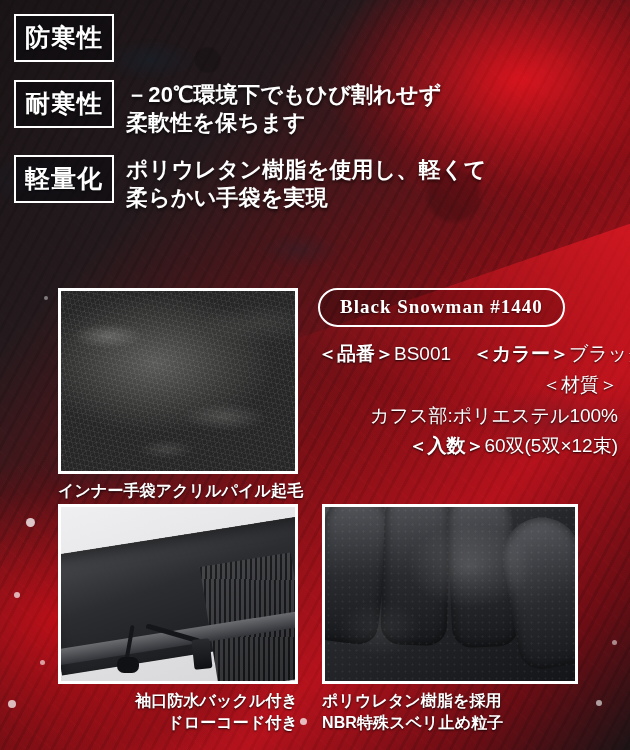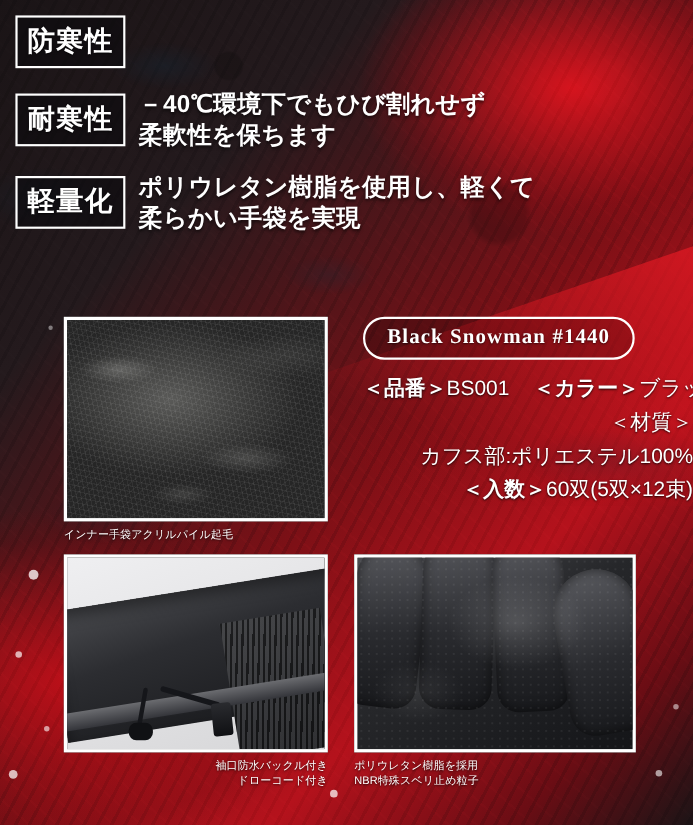--- a/index.html
+++ b/index.html
@@ -53,21 +53,21 @@
   .speck {
     position: absolute; border-radius: 50%; background: rgba(255,255,255,0.85);
     pointer-events: none;
   }
 
   
   .features {
     position: absolute; left: 0; top: 0; width: 630px;
     padding: 14px 12px 0 14px;
   }
-  .frow { display: flex; align-items: center; margin-bottom: 18px; }
+  .frow { display: flex; align-items: flex-start; margin-bottom: 18px; }
   .fbadge {
     flex: 0 0 auto;
     background: rgba(10,10,12,0.55);
     border: 2px solid #fff;
     color: #fff;
     font-weight: bold;
     font-size: 25px;
     line-height: 1;
     letter-spacing: 1px;
     padding: 9px 9px 10px 9px;
@@ -87,21 +87,21 @@
 
   
   .card { position: absolute; }
   .photo {
     border: 3px solid #fff;
     overflow: hidden;
     position: relative;
     background: #2a2a2a;
   }
   .cap {
-    color: #fff; font-size: 10px; line-height: 1.35; font-weight: normal;
+    color: #fff; font-size: 16px; line-height: 1.35; font-weight: bold;
     margin-top: 6px; text-shadow: 0 1px 2px rgba(0,0,0,0.8);
     letter-spacing: 0.1px;
   }
 
   
   #photo1 { left: 58px; top: 288px; width: 240px; height: 186px; }
   .pile {
     position: absolute; inset: 0;
     background:
       repeating-linear-gradient(78deg, rgba(255,255,255,0.055) 0 1px, rgba(0,0,0,0) 1px 4px),
@@ -172,21 +172,21 @@
     background-size: 7px 7px;
     opacity: 0.6;
   }
   .glove .shine {
     position: absolute; inset: 0;
     background: radial-gradient(ellipse 90px 60px at 58% 34%, rgba(255,255,255,0.16), transparent 70%),
                 radial-gradient(ellipse 60px 40px at 22% 70%, rgba(255,255,255,0.08), transparent 70%);
   }
 
   
-  .spec { position: absolute; left: 330px; top: 288px; width: 300px; color: #fff; }
+  .spec { position: absolute; left: 318px; top: 288px; width: 300px; color: #fff; }
   .pill {
     display: inline-block;
     border: 2px solid #fff;
     border-radius: 22px;
     padding: 6px 20px 7px 20px;
     font-size: 19px;
     font-weight: bold;
     letter-spacing: 1px;
     margin-bottom: 12px;
     background: rgba(0,0,0,0.18);
@@ -219,21 +219,21 @@
   <div class="speck" style="left:596px;top:700px;width:6px;height:6px;opacity:.7"></div>
   <div class="speck" style="left:612px;top:640px;width:5px;height:5px;opacity:.6"></div>
   <div class="speck" style="left:44px;top:296px;width:4px;height:4px;opacity:.5"></div>
 
   <div class="features">
     <div class="frow">
       <div class="fbadge">防寒性</div>
     </div>
     <div class="frow">
       <div class="fbadge">耐寒性</div>
-      <div class="ftext" style="white-space: pre-line;">－40℃環境下でもひび割れせず
+      <div class="ftext" style="white-space: pre-line;">－20℃環境下でもひび割れせず
 柔軟性を保ちます</div>
     </div>
     <div class="frow">
       <div class="fbadge">軽量化</div>
       <div class="ftext" style="white-space: pre-line;">ポリウレタン樹脂を使用し、軽くて
 柔らかい手袋を実現</div>
     </div>
   </div>
 
   <div class="card" style="left:58px;top:288px;">

